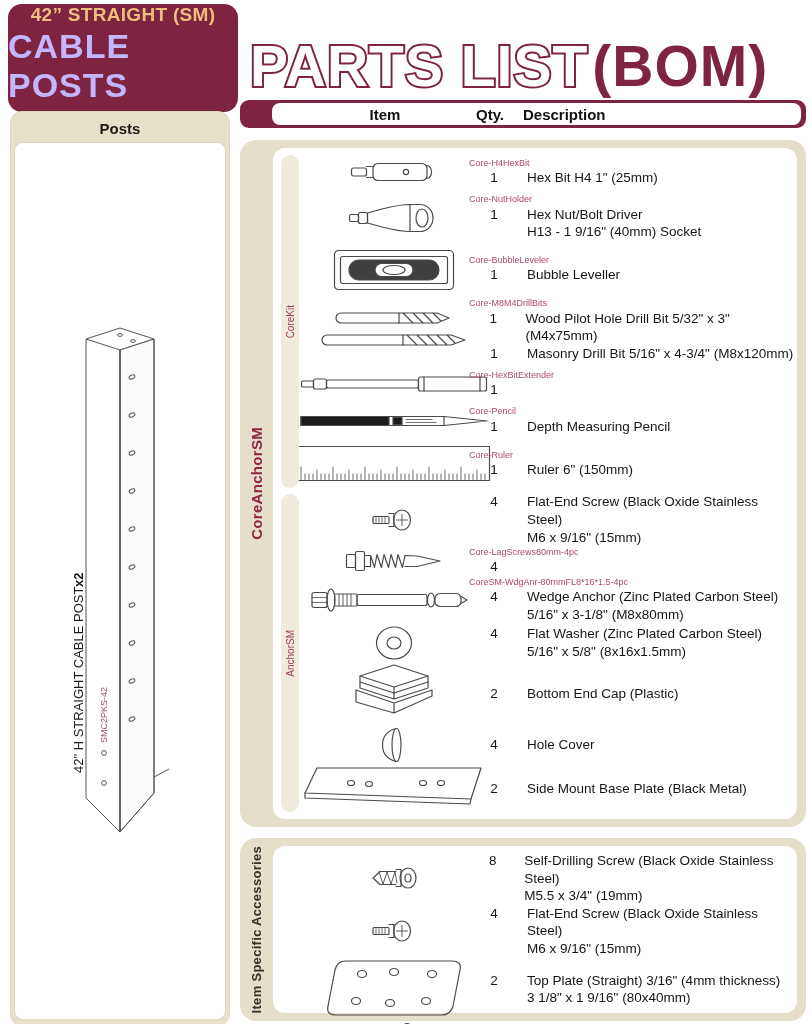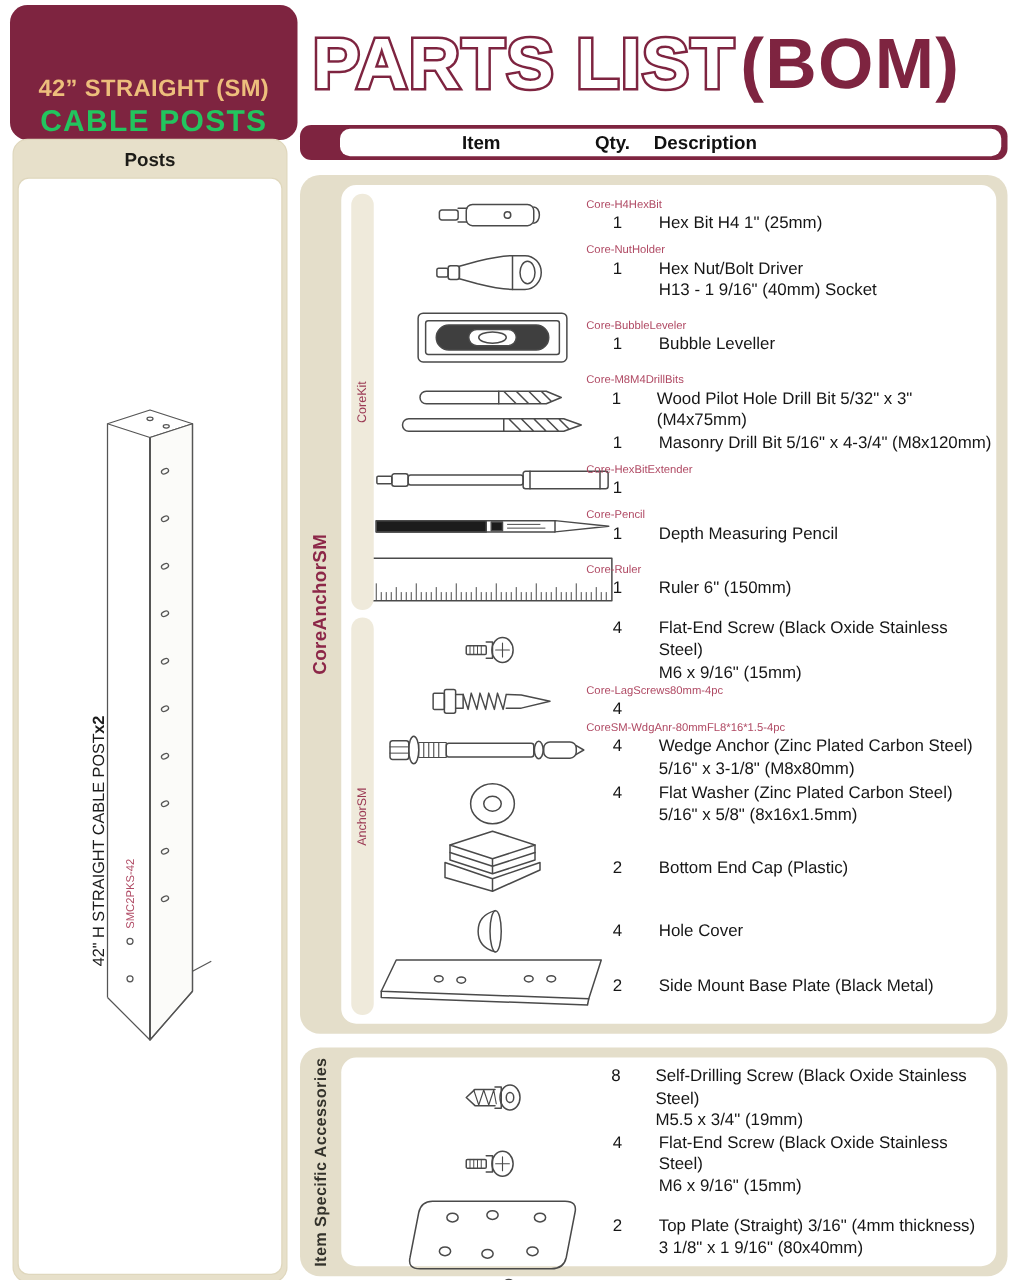--- a/index.html
+++ b/index.html
@@ -5,24 +5,24 @@
   :root{
     --maroon:#7E2440; --code-pink:#B04A64; --gold:#EDBE7C; --tan:#E4DECA;
     --pill:#EFEADB; --border:#DFD7BD; --dark-label:#33322B; --ink:#161616;
   }
   *{margin:0;padding:0;box-sizing:border-box;}
   body{font-family:"Liberation Sans",sans-serif;background:#fff;}
   #page{position:relative;width:812px;height:1024px;background:#fff;overflow:hidden;}
 
   
   #badge{position:absolute;left:8px;top:4px;width:230px;height:108px;background:var(--maroon);
-         border-radius:14px;display:flex;flex-direction:column;justify-content:flex-end;align-items:center;gap:1px;}
+         border-radius:14px;display:flex;flex-direction:column;justify-content:flex-start;align-items:center;gap:1px;}
   #badge .l1{color:var(--gold);font-size:19px;font-weight:bold;letter-spacing:.3px;}
-  #badge .l2{color:#22c55e;font-size:24px;font-weight:bold;letter-spacing:1px;}
-  #title-wrap{position:absolute;left:250px;top:8px;width:560px;height:82px;overflow:visible;text-decoration:underline;}
+  #badge .l2{color:#c4b5fd;font-size:34px;font-weight:bold;letter-spacing:1px;}
+  #title-wrap{position:absolute;left:250px;top:24px;width:560px;height:82px;overflow:visible;text-decoration:underline;}
 
   
   #posts-panel{position:absolute;left:10px;top:111px;width:220px;height:915px;
                background:#E7E0CA;border:1px solid var(--border);border-radius:12px;padding:3px;}
   #posts-header{height:27px;display:flex;align-items:center;justify-content:center;
                 font-size:15px;font-weight:bold;color:#1d1c18;}
   #posts-body{position:relative;background:#fff;border:1px solid var(--border);border-radius:9px;
               height:878px;overflow:hidden;}
   #post-svg{position:absolute;left:50%;top:182px;transform:translateX(-50%);}
   .vtext{writing-mode:vertical-rl;transform:rotate(180deg);white-space:nowrap;}

